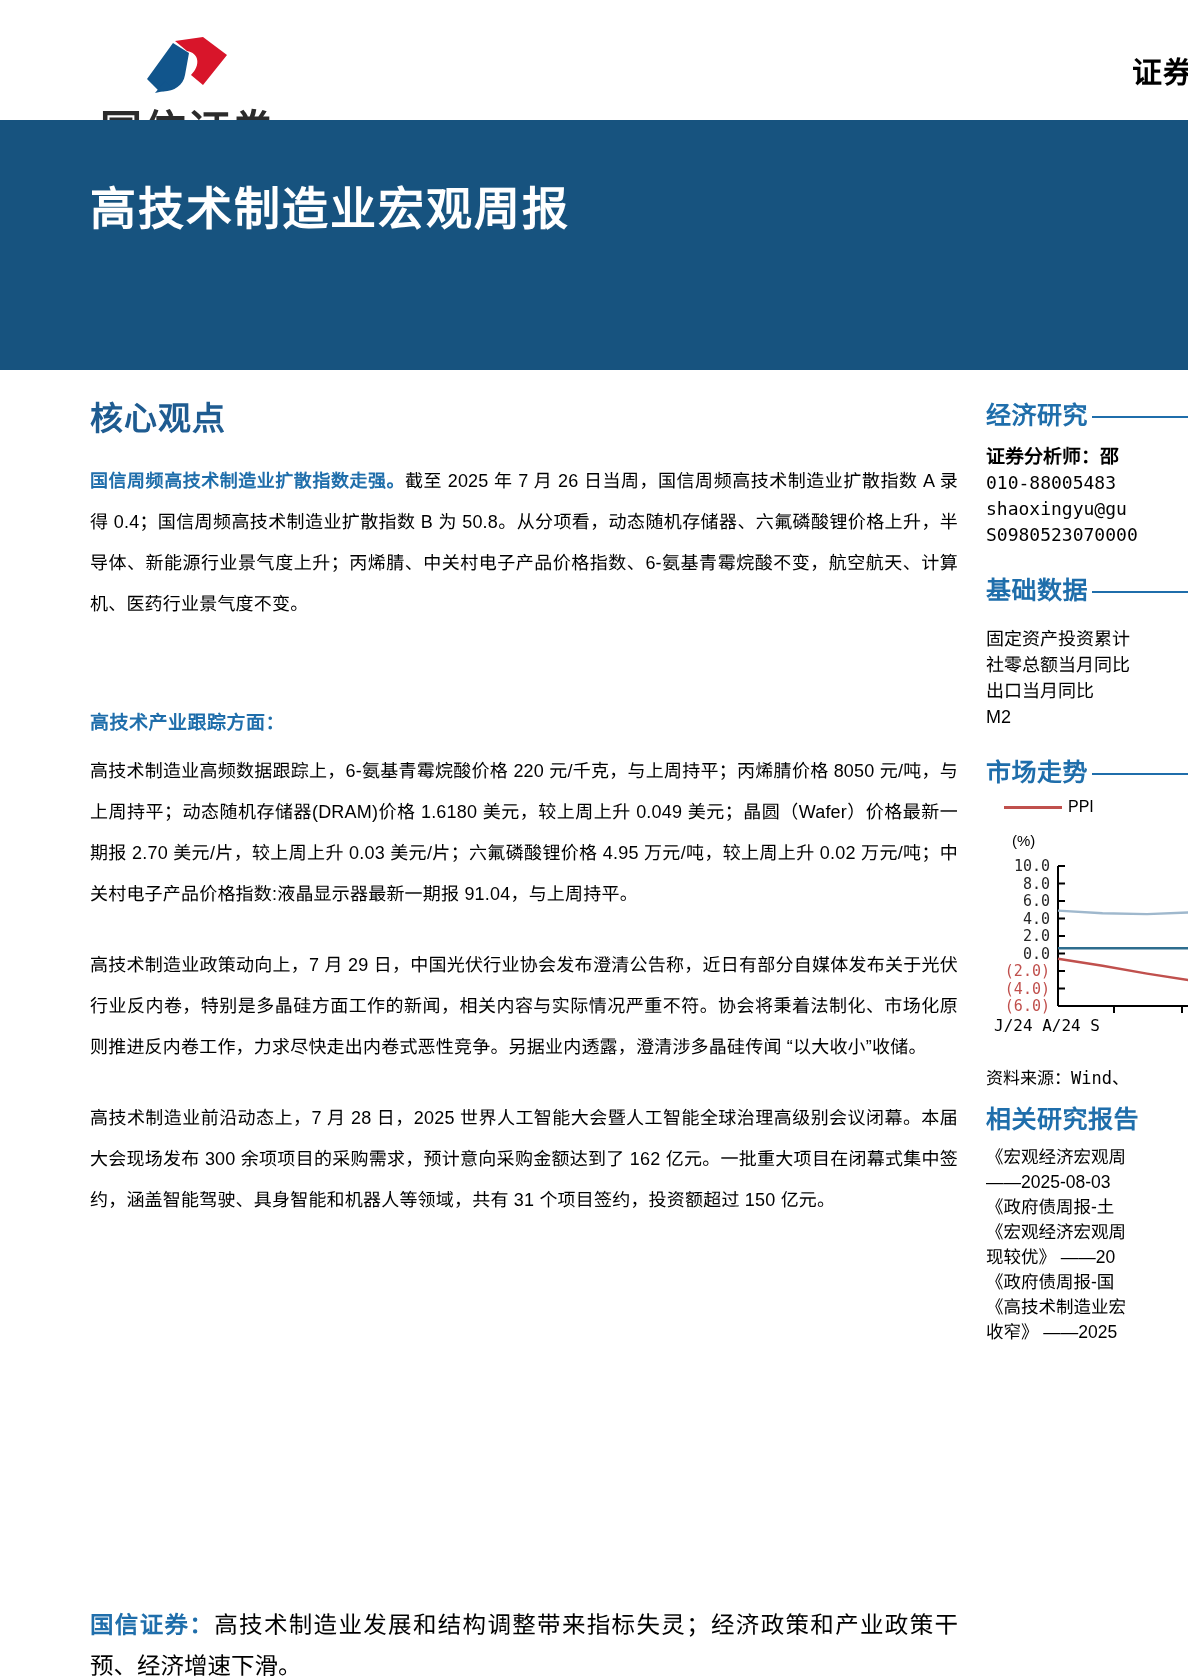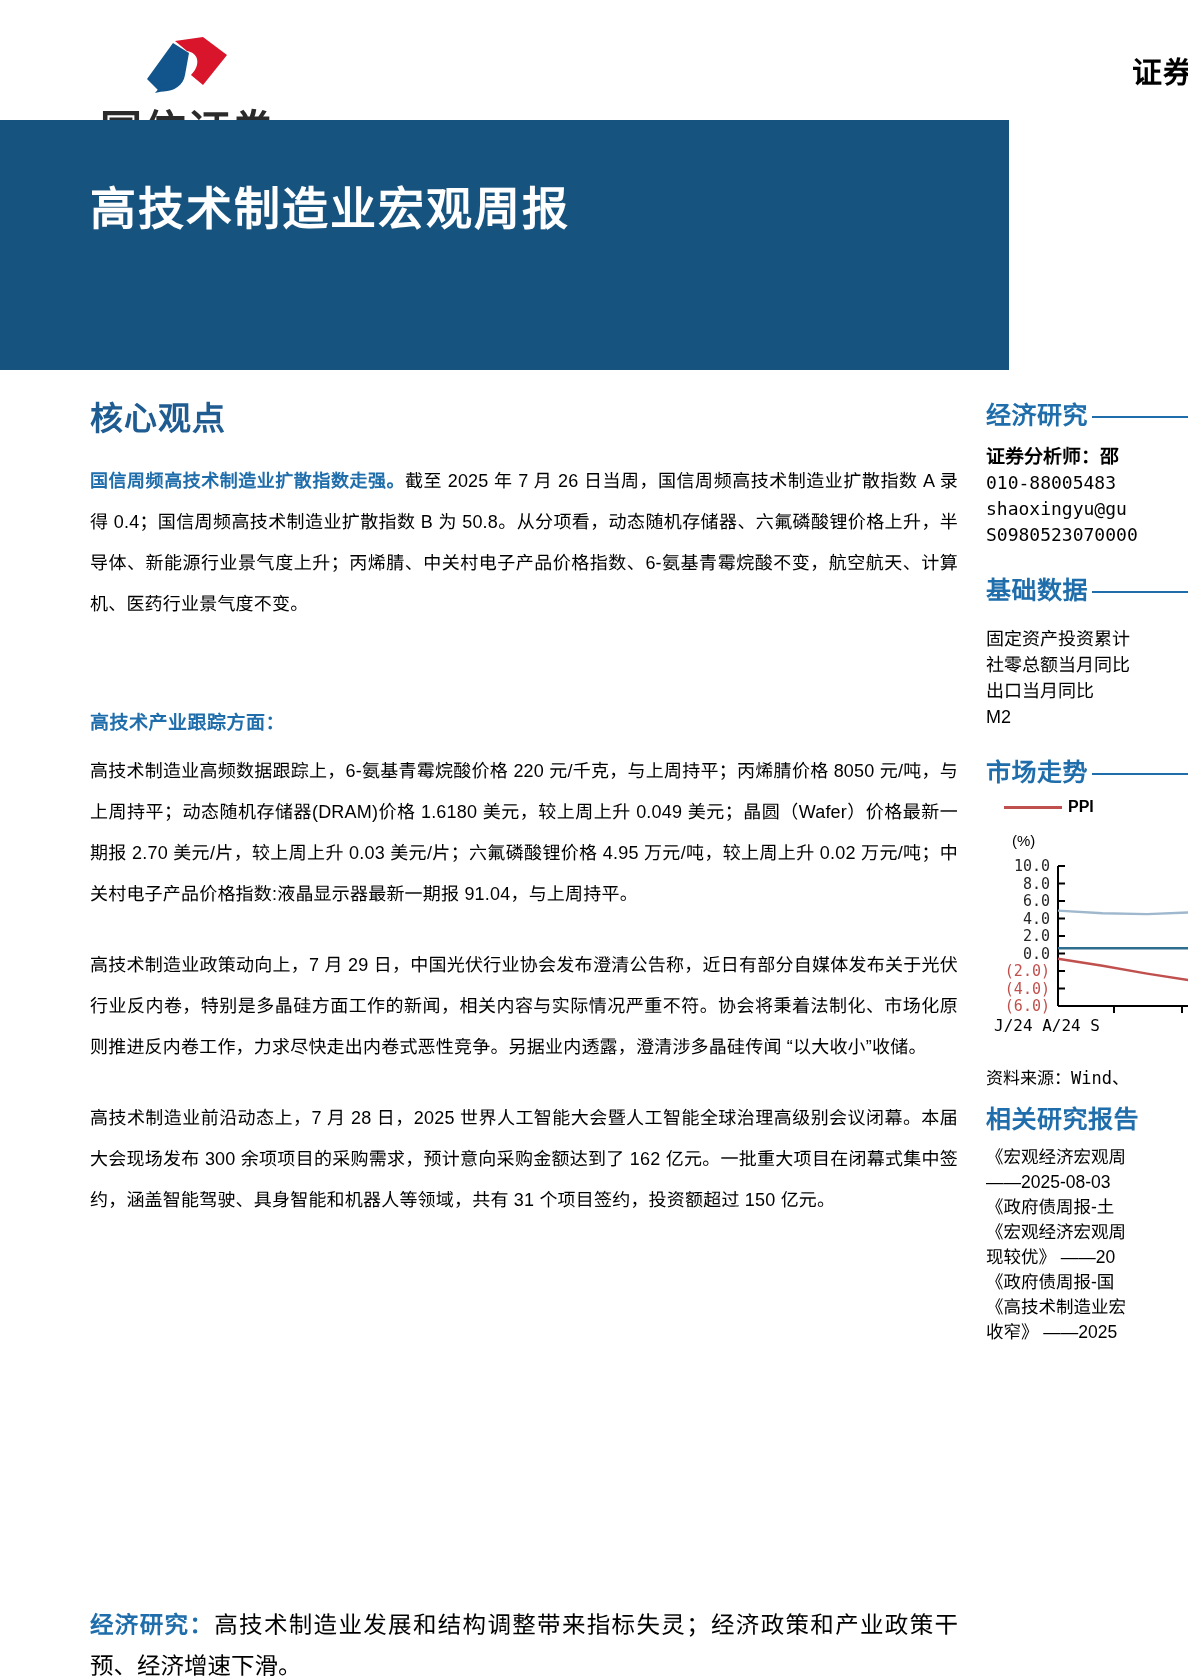--- a/index.html
+++ b/index.html
@@ -63,21 +63,21 @@
     font-weight: 700;
     color: #000;
     letter-spacing: 1px;
     white-space: nowrap;
   }
 
   
   .banner {
     position: absolute;
     left: 0; top: 120px;
-    width: 1009px; height: 250px;
+    width: 1188px; height: 250px;
     background: #17537f;
   }
   .banner-title {
     position: absolute;
     left: 90px; top: 52px;
     font-size: 46px;
     font-weight: 700;
     color: #ffffff;
     letter-spacing: 2px;
     white-space: nowrap;
@@ -198,21 +198,21 @@
     height: 250px;
     margin-top: 8px;
   }
   .chart-legend {
     position: absolute;
     left: 18px; top: 0px;
     display: flex;
     align-items: center;
     gap: 6px;
     font-size: 16px;
-    font-weight: 700;
+    font-weight: 400;
     white-space: nowrap;
   }
   .legend-swatch {
     display: inline-block;
     width: 58px; height: 3px;
     background: #c0504d;
   }
   .chart-unit {
     position: absolute;
     left: 26px; top: 34px;
@@ -286,21 +286,21 @@
 
   <p class="body">高技术制造业高频数据跟踪上，6-氨基青霉烷酸价格 220 元/千克，与上周持平；丙烯腈价格 8050 元/吨，与上周持平；动态随机存储器(DRAM)价格 1.6180 美元，较上周上升 0.049 美元；晶圆（Wafer）价格最新一期报 2.70 美元/片，较上周上升 0.03 美元/片；六氟磷酸锂价格 4.95 万元/吨，较上周上升 0.02 万元/吨；中关村电子产品价格指数:液晶显示器最新一期报 91.04，与上周持平。</p>
 
   <p class="body">高技术制造业政策动向上，7 月 29 日，中国光伏行业协会发布澄清公告称，近日有部分自媒体发布关于光伏行业反内卷，特别是多晶硅方面工作的新闻，相关内容与实际情况严重不符。协会将秉着法制化、市场化原则推进反内卷工作，力求尽快走出内卷式恶性竞争。另据业内透露，澄清涉多晶硅传闻 “以大收小”收储。</p>
 
   <p class="body">高技术制造业前沿动态上，7 月 28 日，2025 世界人工智能大会暨人工智能全球治理高级别会议闭幕。本届大会现场发布 300 余项项目的采购需求，预计意向采购金额达到了 162 亿元。一批重大项目在闭幕式集中签约，涵盖智能驾驶、具身智能和机器人等领域，共有 31 个项目签约，投资额超过 150 亿元。</p>
 
 </div>
 
 <div class="risk-block">
-  <div class="risk-text"><span class="risk-label">经济研究：</span><span>高技术制造业发展和结构调整带来指标失灵；经济政策和产业政策干预、经济增速下滑。</span></div>
+  <div class="risk-text"><span class="risk-label">国信证券：</span><span>高技术制造业发展和结构调整带来指标失灵；经济政策和产业政策干预、经济增速下滑。</span></div>
 </div>
 
 <div class="side-col">
 
   <div class="side-h"><span>经济研究</span><span class="side-h-rule"></span></div>
 
   <div class="side-analyst-name">证券分析师：邵</div>
   <div class="side-line">010-88005483</div>
   <div class="side-line">shaoxingyu@gu</div>
   <div class="side-line">S0980523070000</div>

